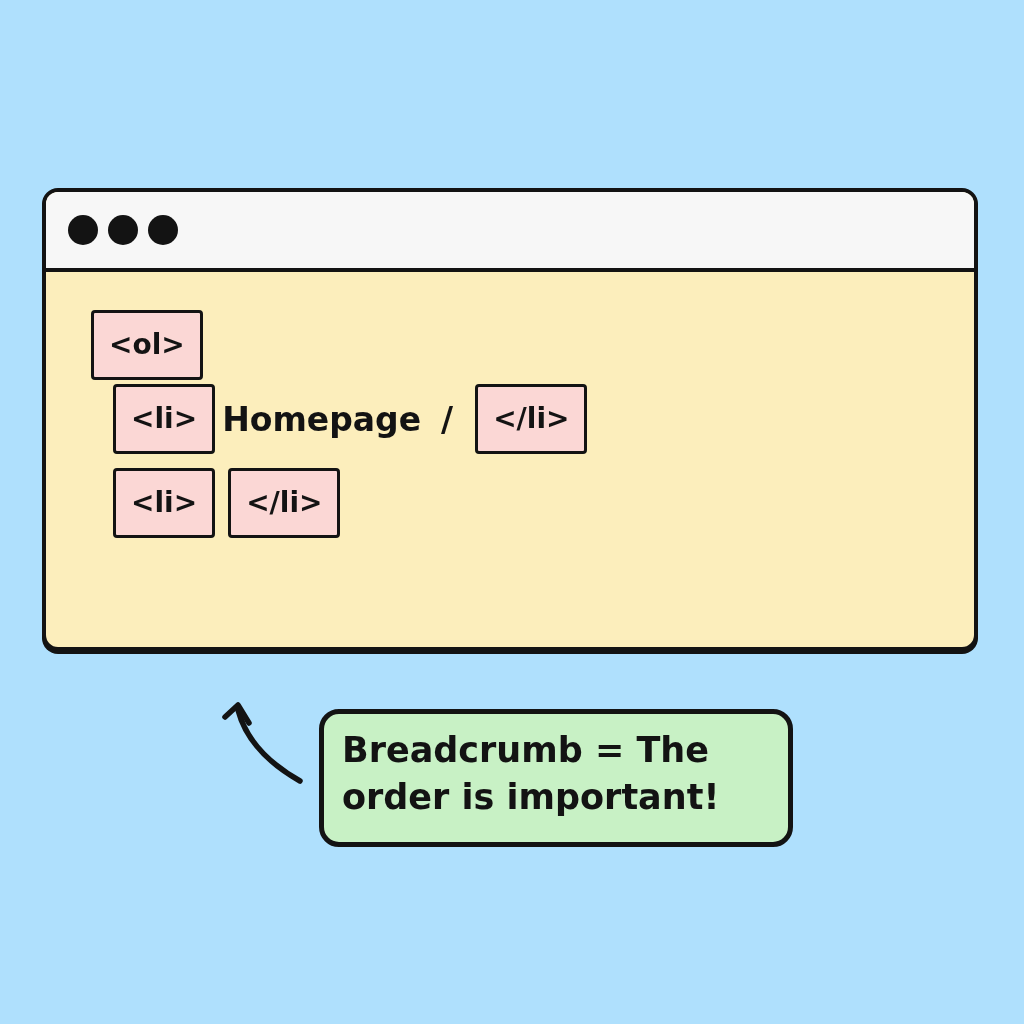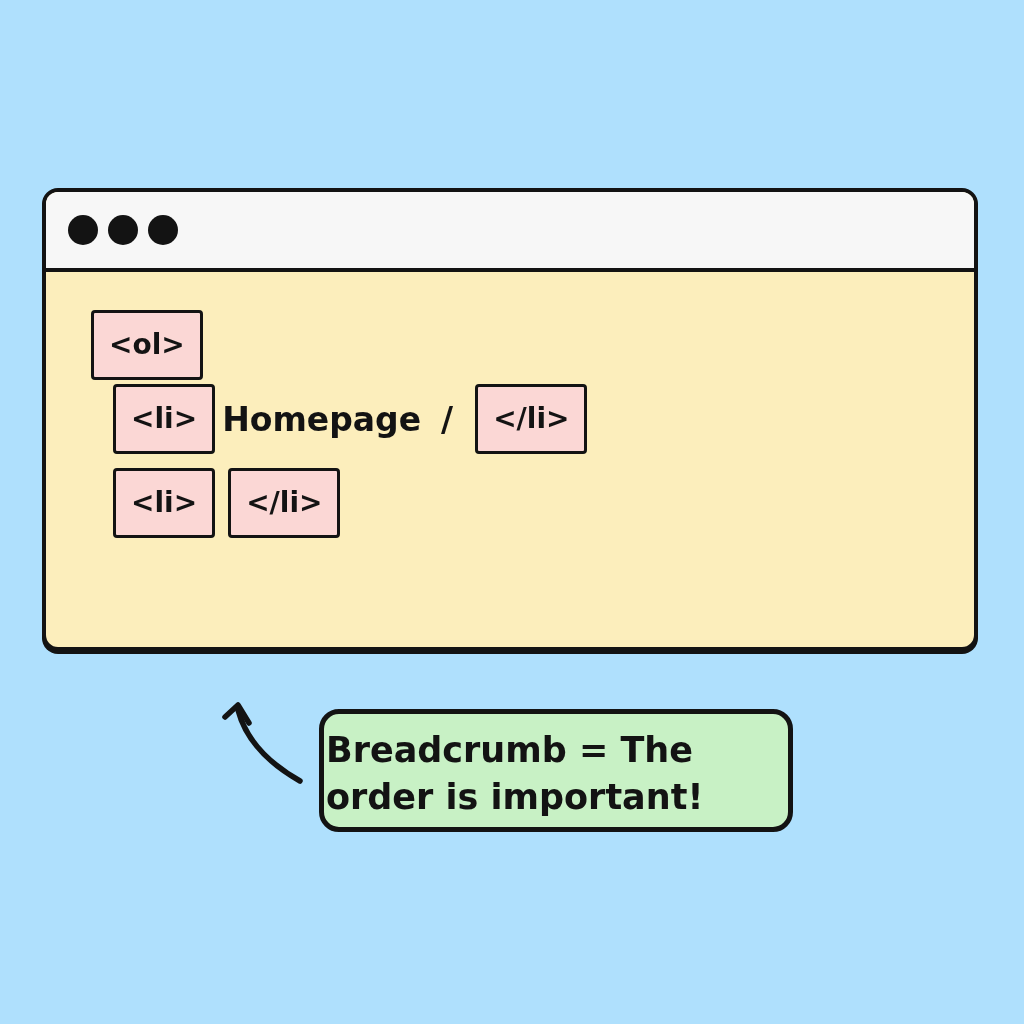--- a/index.html
+++ b/index.html
@@ -48,26 +48,26 @@
     margin-left:7px;white-space:nowrap;
   }
   .slash{margin-left:20px;margin-right:8px;}
   .after-slash{margin-left:14px;}
   .close-after-text{margin-left:13px;}
   
   .arrow-svg{position:absolute;left:200px;top:690px;}
   
   .callout{
     position:absolute;left:319px;top:709px;
-    width:474px;height:123px;
+    width:474px;height:138px;
     box-sizing:border-box;
     background:#c8f1c5;
     border:5px solid #131313;
     border-radius:20px;
-    padding:13px 0 0 2px;
+    padding:13px 0 0 18px;
     font-size:35px;font-weight:bold;color:#131313;
     line-height:47px;
   }
 </style>
 </head>
 <body>
 
 <div class="stage">
 
   <div class="browser-window">

